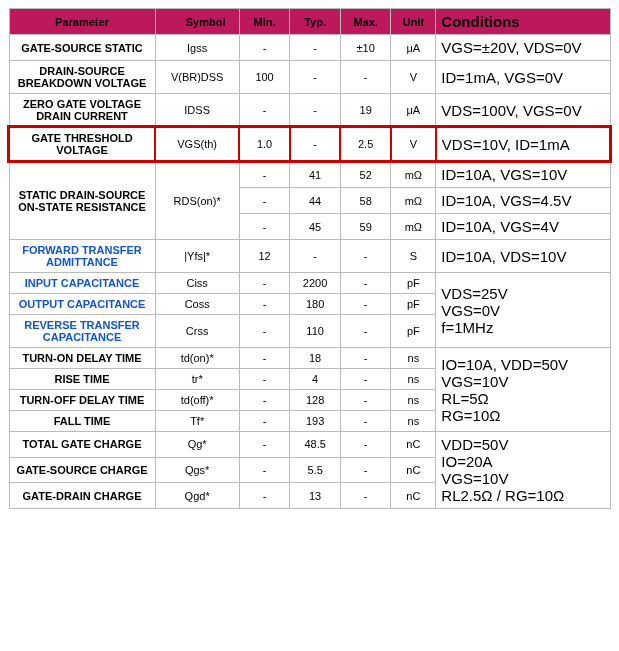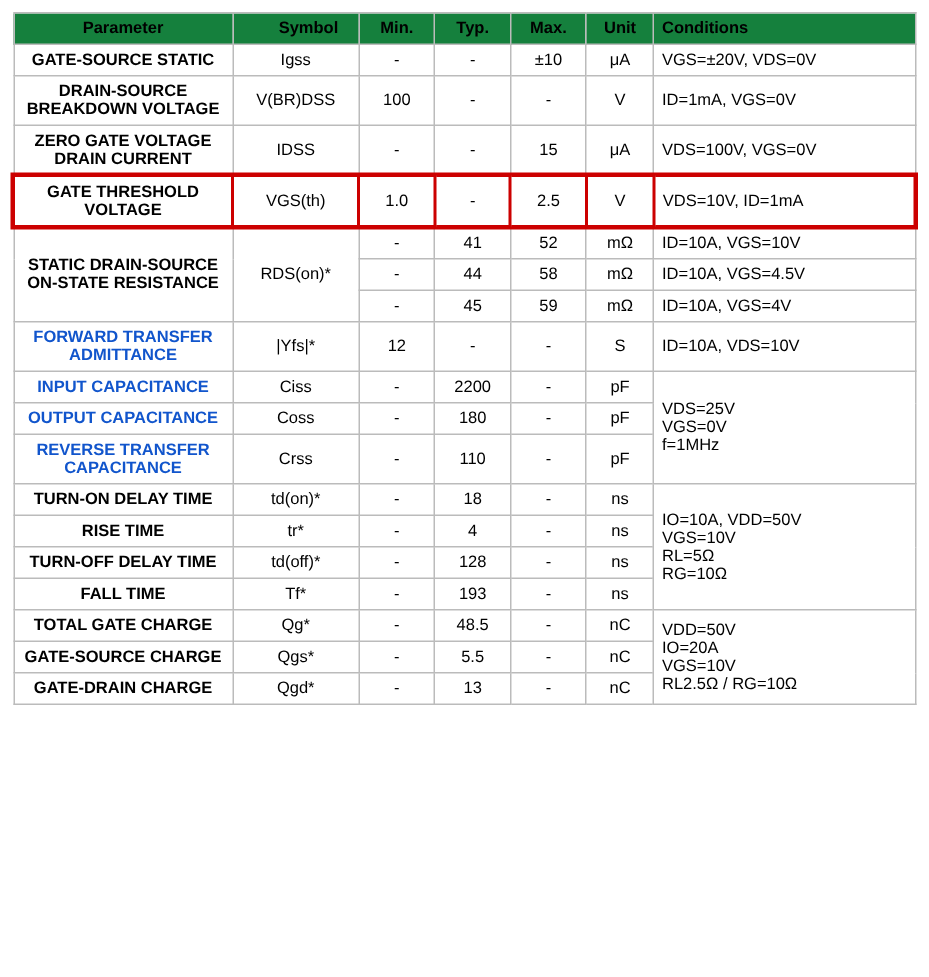--- a/index.html
+++ b/index.html
@@ -22,42 +22,42 @@
       border-collapse: collapse;
       border: 1px solid #999;
     }
     th, td {
       border: 1px solid #bbb;
       padding: 4px 5px;
       text-align: center;
       vertical-align: middle;
     }
     thead tr {
-      background-color: #15803d;
+      background-color: #be185d;
     }
     th {
       font-weight: bold;
       font-size: 11px;
     }
     td {
       font-size: 11px;
     }
     .param-col {
       text-align: center;
       font-weight: bold;
       color: #000;
       width: 130px;
     }
     .blue-text {
       color: #1155cc;
       margin-top: 28px;
     }
     .conditions-col {
       text-align: left;
-      font-size: 11px;
+      font-size: 15px;
     }
     .symbol-col {
       width: 75px;
       padding-left: 22px;
     }
     .min-col, .typ-col, .max-col {
       width: 45px;
     }
     .unit-col {
       width: 40px;
@@ -99,21 +99,21 @@
           <td>-</td>
           <td>-</td>
           <td>V</td>
           <td class="conditions-col">ID=1mA, VGS=0V</td>
         </tr>
         <tr>
           <td class="param-col">ZERO GATE VOLTAGE DRAIN CURRENT</td>
           <td>IDSS</td>
           <td>-</td>
           <td>-</td>
-          <td>15</td>
+          <td>19</td>
           <td>μA</td>
           <td class="conditions-col">VDS=100V, VGS=0V</td>
         </tr>
         <tr style="outline: 2px solid #cc0000;">
           <td class="param-col" style="border: 2px solid rgb(204, 0, 0);">GATE THRESHOLD VOLTAGE</td>
           <td style="border: 2px solid rgb(204, 0, 0); margin-left: 40px;">VGS(th)</td>
           <td style="border: 2px solid rgb(204, 0, 0);">1.0</td>
           <td style="border: 2px solid rgb(204, 0, 0);">-</td>
           <td style="border: 2px solid rgb(204, 0, 0);">2.5</td>
           <td style="border: 2px solid rgb(204, 0, 0);">V</td>

